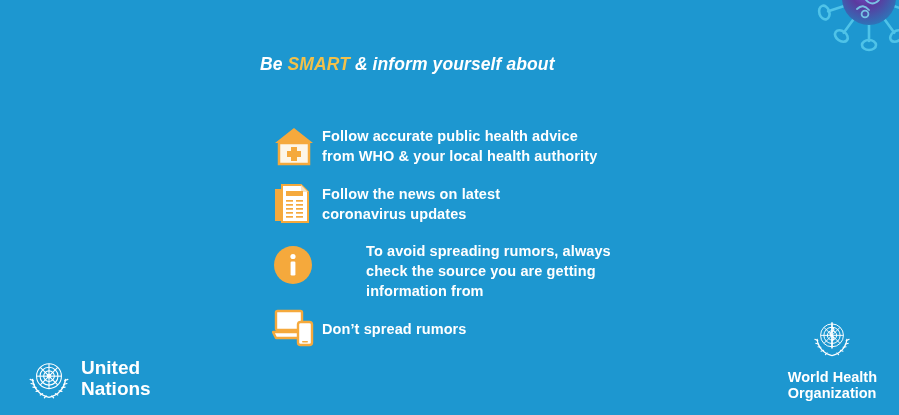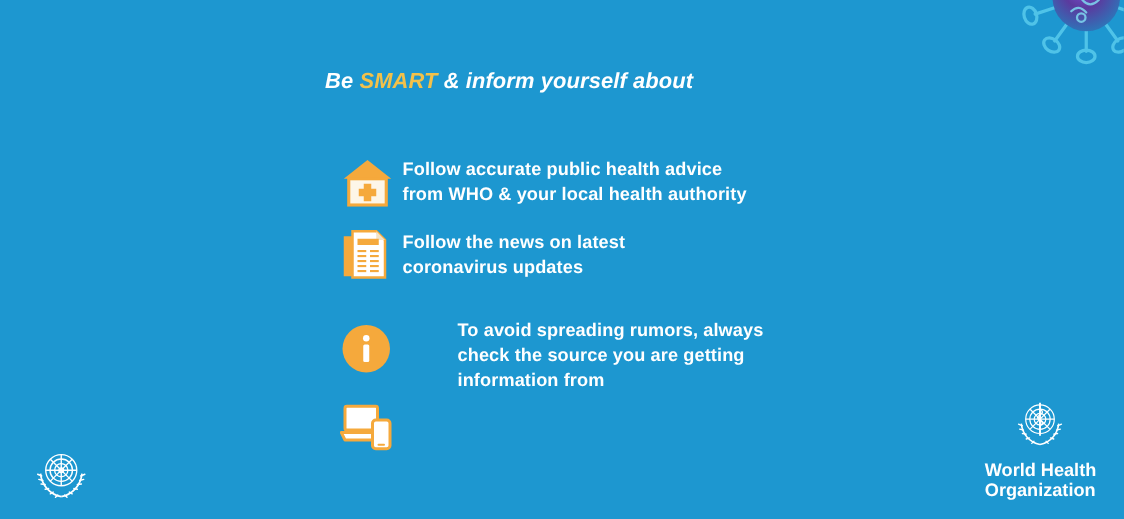--- a/index.html
+++ b/index.html
@@ -72,21 +72,21 @@
     color:#ffffff;
     font-size:14.5px;
     font-weight:bold;
     line-height:20px;
     letter-spacing:.1px;
     padding-top:5px;
     white-space:pre-line;
   }
   
   .row-1 .advice-text { padding-top:4px; }
-  .row-2 { margin-bottom:28px; }
+  .row-2 { margin-bottom:14px; }
   .row-2 .advice-text { padding-top:5px; }
   .row-3 { margin-bottom:4px;gap:44px; }
   .row-3 .advice-text { padding-top:0px; }
   .row-4 .advice-icon { height:44px; }
   .row-4 .advice-text { padding-top:14px; }
 
   
   .logo {
     position:absolute;
     bottom:14px;
@@ -237,20 +237,21 @@
       <svg width="46" height="40" viewBox="0 0 46 40" xmlns="http://www.w3.org/2000/svg">
 
         <rect x="4" y="4" width="26" height="19" rx="1.5" fill="#ffffff" stroke="#f5a93c" stroke-width="2.4"></rect>
 
         <path d="M1 25 h32 l-3 6 h-26 z" fill="#ffffff" stroke="#f5a93c" stroke-width="2.4" stroke-linejoin="round"></path>
 
         <rect x="26" y="15" width="14" height="23" rx="2.6" fill="#ffffff" stroke="#f5a93c" stroke-width="2.4"></rect>
         <rect x="30" y="34" width="6" height="1.6" rx=".8" fill="#f5a93c"></rect>
       </svg>
     </span>
+    <span class="advice-text">Don’t spread rumors</span>
   </div>
 
 </div>
 
 <div class="logo logo-un">
   <span>
     <svg class="logo-emblem" viewBox="0 0 100 100" xmlns="http://www.w3.org/2000/svg">
       <g fill="none" stroke="#ffffff" stroke-width="2.4">
         <circle cx="50" cy="46" r="27"></circle>
         <circle cx="50" cy="46" r="19.5"></circle>
@@ -273,20 +274,22 @@
           <path d="M84 56 l7 -3"></path>
             <path d="M82 64 l7 -2"></path>
             <path d="M78 71 l7 -1"></path>
           <path d="M72 78 l6 1"></path>
             <path d="M64 84 l5 3"></path>
             <path d="M56 89 l4 4"></path>
         </g>
       </g>
     </svg>
   </span>
+  <span class="logo-text">United
+Nations</span>
 </div>
 
 <div class="logo logo-who">
   <span>
     <svg class="logo-emblem" viewBox="0 0 100 100" xmlns="http://www.w3.org/2000/svg">
       <g fill="none" stroke="#ffffff" stroke-width="2.2">
         <circle cx="50" cy="44" r="26"></circle>
         <circle cx="50" cy="44" r="18.5"></circle>
         <circle cx="50" cy="44" r="10.5"></circle>
         <path d="M24 44 h52"></path>

